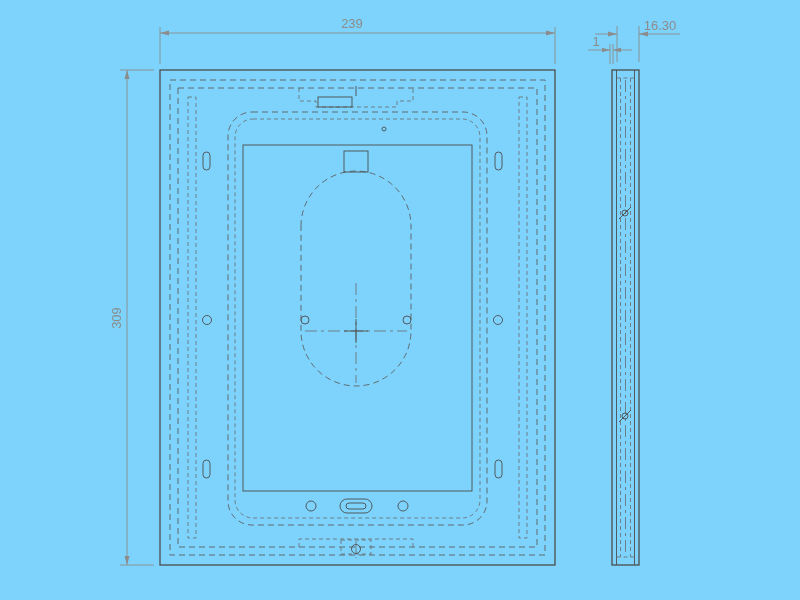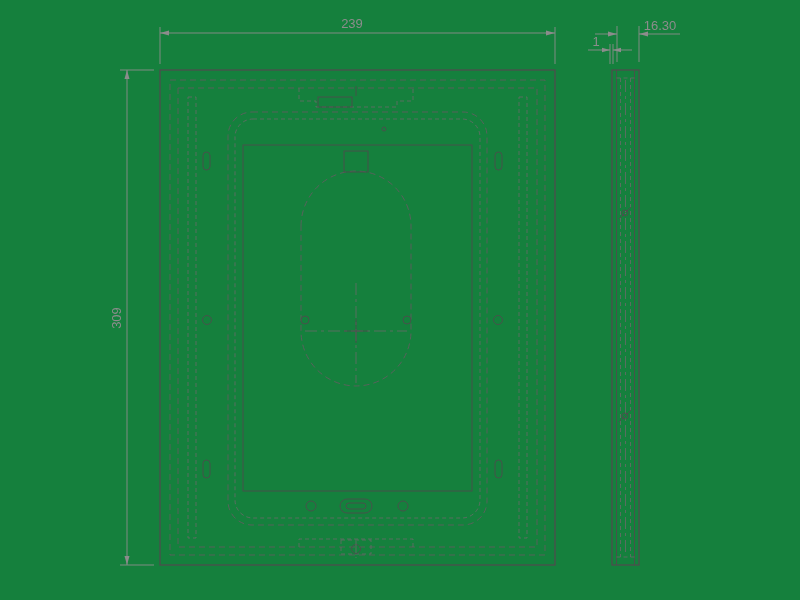--- a/index.html
+++ b/index.html
@@ -4,21 +4,21 @@
 <style>
   html, body {
     margin: 0;
     padding: 0;
     background: #ffffff;
   }
   .canvas {
     position: relative;
     width: 800px;
     height: 600px;
-    background: #15803d;
+    background: #7dd3fc;
     overflow: hidden;
     font-family: "Liberation Sans", sans-serif;
   }
   svg { display: block; }
   .solid  { fill: none; stroke: #4d4d4d; stroke-width: 1.3; }
   .thin   { fill: none; stroke: #4d4d4d; stroke-width: 0.9; }
   .hidden-ln { fill: none; stroke: #5f5f5f; stroke-width: 0.9; stroke-dasharray: 6 4; }
   .hidden-fine { fill: none; stroke: #6a6a6a; stroke-width: 0.8; stroke-dasharray: 4 3; }
   .centerln { fill: none; stroke: #6a6a6a; stroke-width: 0.8; stroke-dasharray: 12 4 3 4; }
   .dim-ln { fill: none; stroke: #8c8c8c; stroke-width: 0.9; }

